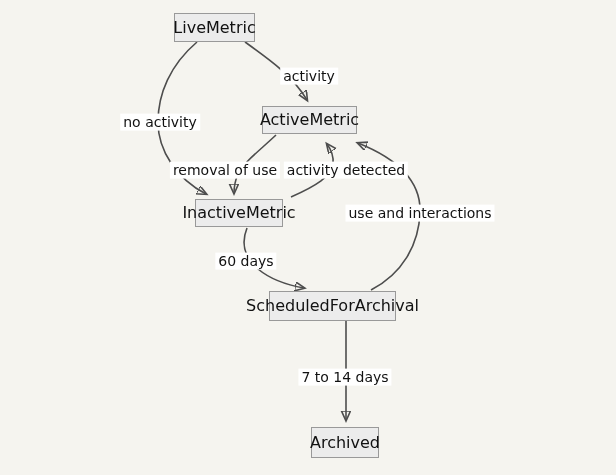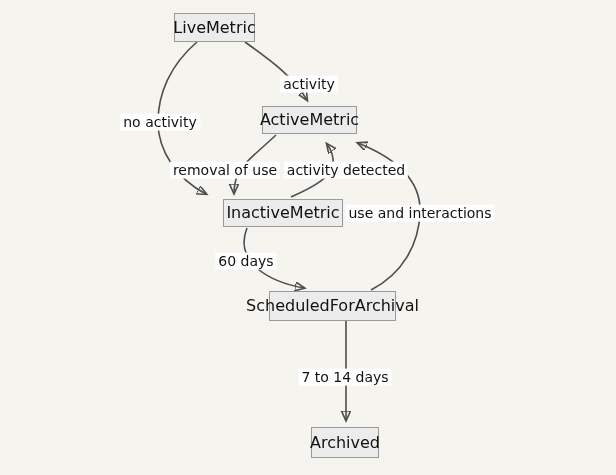--- a/index.html
+++ b/index.html
@@ -52,25 +52,25 @@
     <path d="M 197 42 C 170 65, 158 94, 158 122 C 158 151, 177 179, 206 194" marker-end="url(#arrow)"></path>
     <path d="M 276 135 C 259 151, 243 163, 238 174 C 235 181, 234 187, 234 193" marker-end="url(#arrow)"></path>
     <path d="M 291 197 C 316 186, 332 176, 333 164 C 334 154, 330 148, 327 144" marker-end="url(#arrow)"></path>
     <path d="M 371 290 C 402 274, 419 245, 420 212 C 421 182, 398 159, 358 143" marker-end="url(#arrow)"></path>
     <path d="M 247 228 C 241 243, 244 257, 258 269 C 270 279, 287 285, 304 288" marker-end="url(#arrow)"></path>
     <path d="M 346 321 L 346 420" marker-end="url(#arrow)"></path>
   </svg>
 
   <div class="node" style="left:174px;top:13px;width:81px;height:29px;">LiveMetric</div>
   <div class="node" style="left:262px;top:106px;width:95px;height:28px;">ActiveMetric</div>
-  <div class="node" style="left:195px;top:199px;width:120px;height:28px;margin-left:28px;">InactiveMetric</div>
+  <div class="node" style="left:195px;top:199px;width:88px;height:28px;">InactiveMetric</div>
   <div class="node" style="left:269px;top:291px;width:127px;height:30px;">ScheduledForArchival</div>
   <div class="node" style="left:311px;top:427px;width:68px;height:31px;">Archived</div>
 
-  <div class="edge-label" style="left:309px;top:76px;margin-top:8px;">activity</div>
+  <div class="edge-label" style="left:309px;top:76px;">activity</div>
   <div class="edge-label" style="left:160px;top:122px;">no activity</div>
   <div class="edge-label" style="left:225px;top:170px;">removal of use</div>
   <div class="edge-label" style="left:346px;top:170px;">activity detected</div>
   <div class="edge-label" style="left:420px;top:213px;">use and interactions</div>
   <div class="edge-label" style="left:246px;top:261px;">60 days</div>
   <div class="edge-label" style="left:345px;top:377px;">7 to 14 days</div>
 
 </div>
 
 </body></html>

